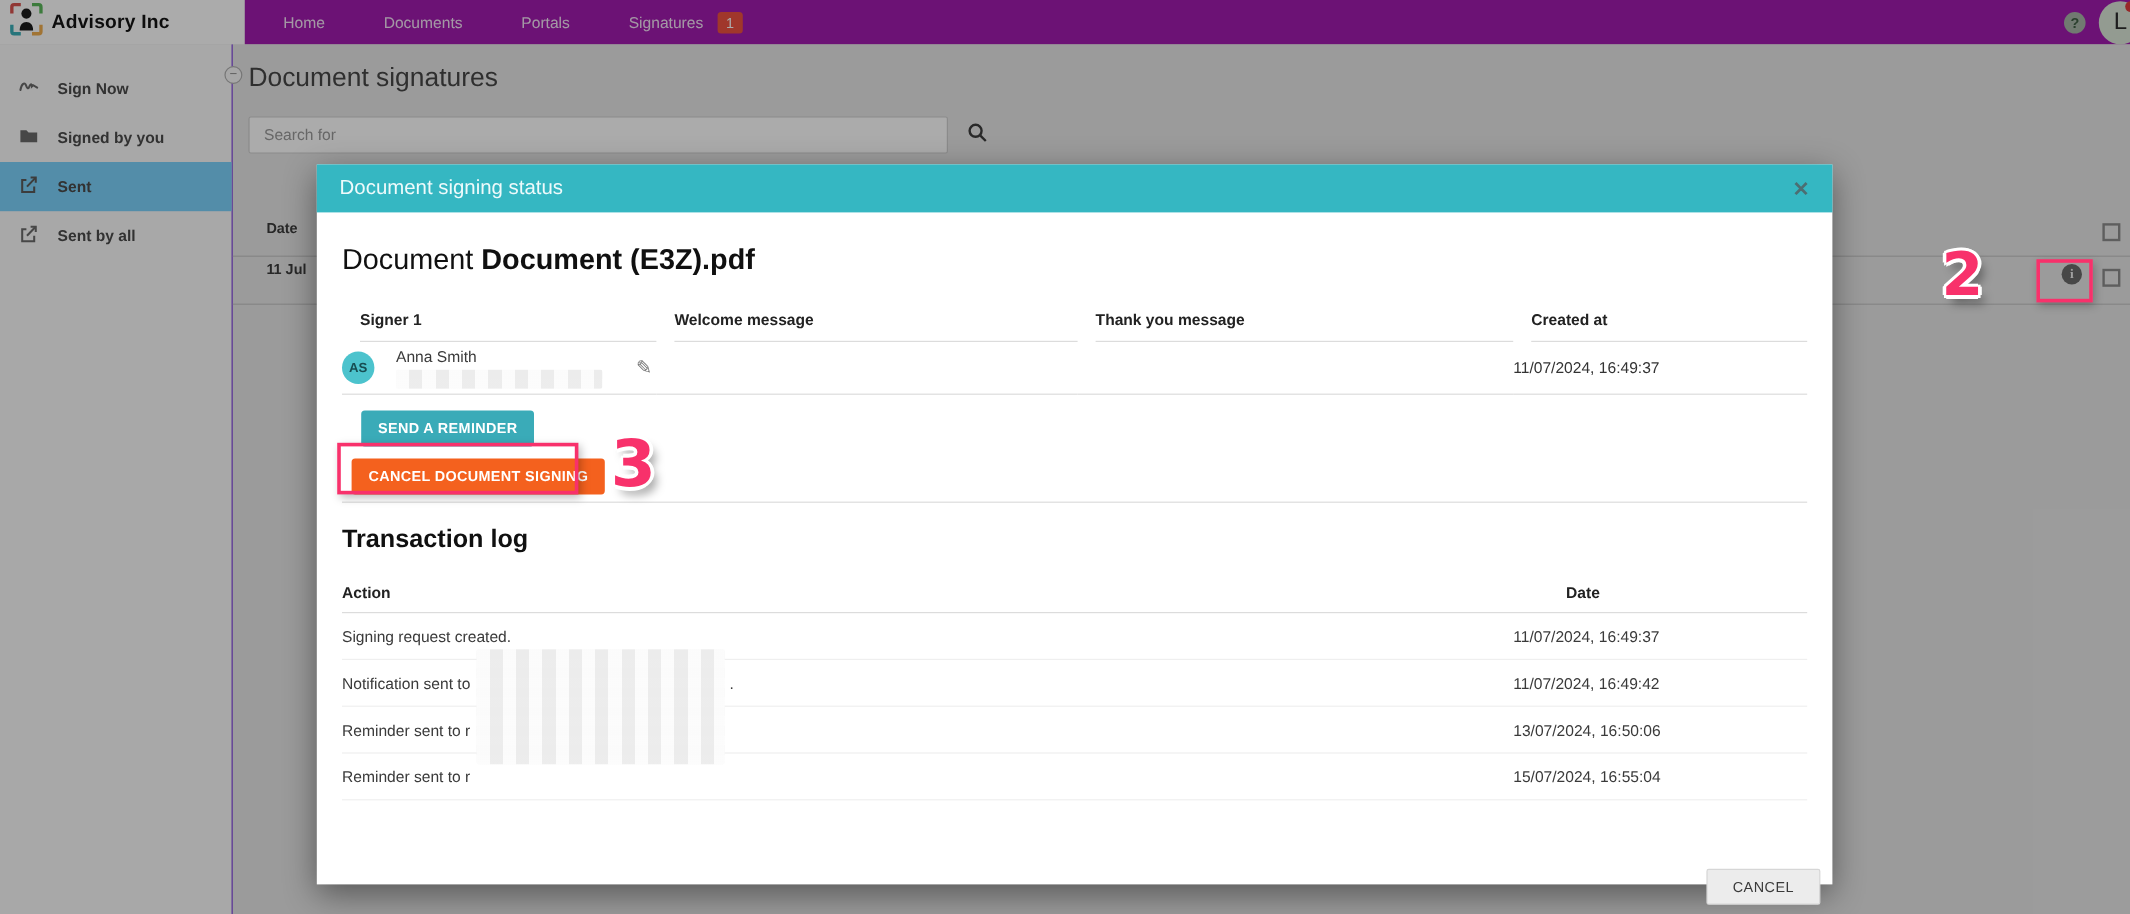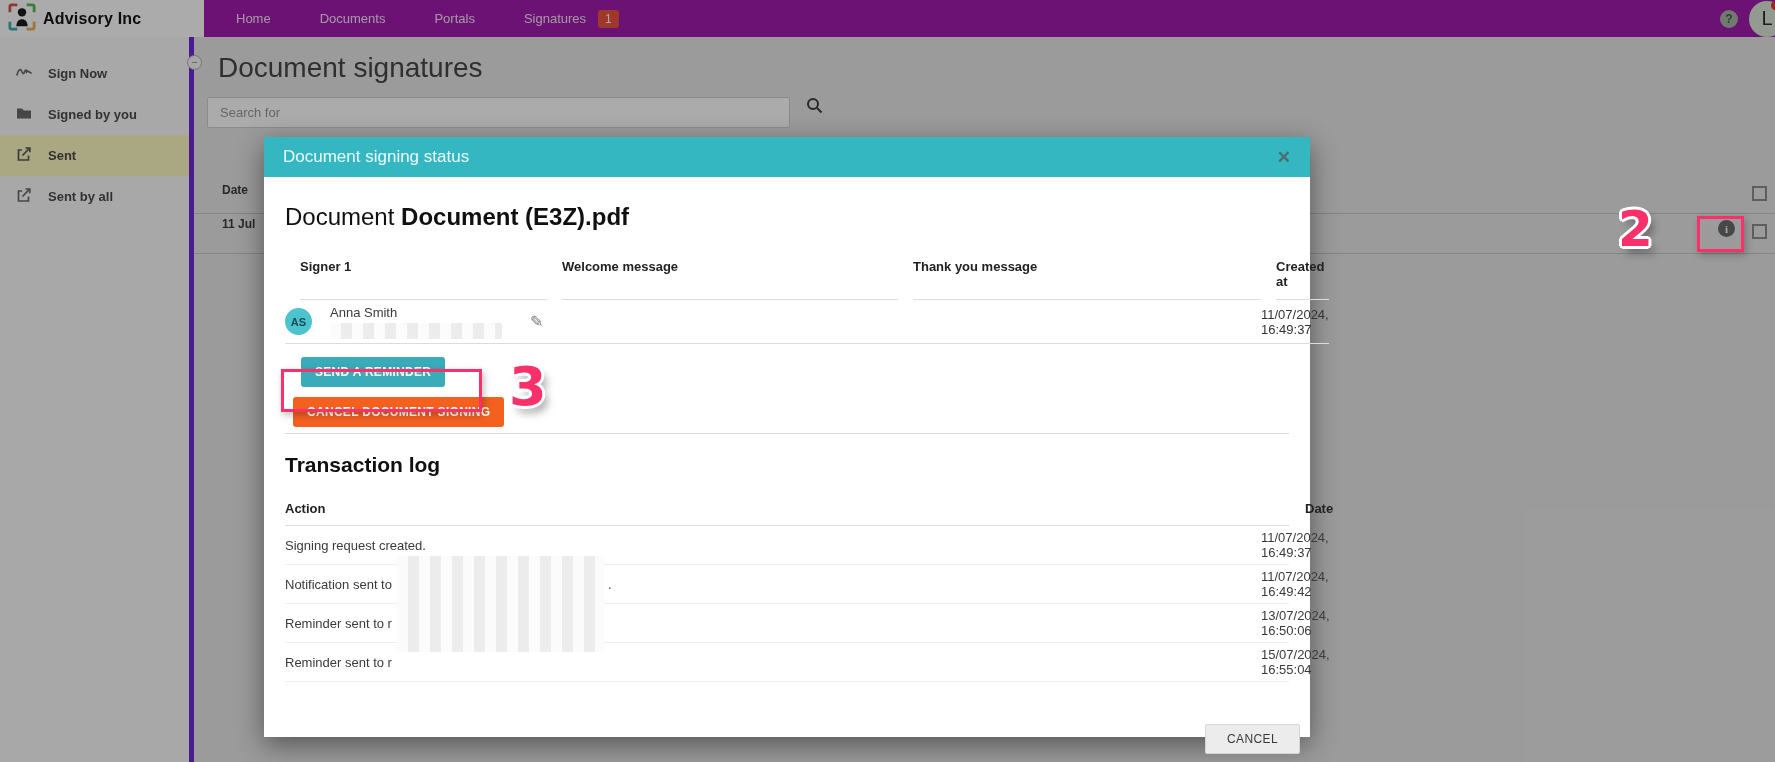--- a/index.html
+++ b/index.html
@@ -13,44 +13,44 @@
   .brand { font-size:16px; font-weight:bold; color:#141414; letter-spacing:.2px; }
   .main-nav { flex:1; background:#a21caf; display:flex; align-items:center; padding-left:32px; gap:49px; }
   .nav-item { color:rgba(255,255,255,.88); font-size:13px; cursor:pointer; display:flex; align-items:center; gap:12px; }
   .nav-badge { background:#ef5340; color:#fff; font-size:12px; border-radius:3px; padding:2px 7px; }
   .topbar-right { position:absolute; right:0; top:0; height:37px; display:flex; align-items:center; gap:11px; z-index:2; }
   .help-circle { width:18px; height:18px; border-radius:50%; background:#a9b6a9; color:#3f5f44; font-size:12px; font-weight:bold; display:flex; align-items:center; justify-content:center; cursor:pointer; }
   .avatar { position:relative; width:36px; height:36px; margin-right:-10px; border-radius:50%; background:#dbe7d9; color:#2e2e2e; font-size:20px; display:flex; align-items:center; justify-content:center; cursor:pointer; }
   .avatar-dot { position:absolute; top:0; right:5px; width:9px; height:9px; border-radius:50%; background:#e23c3c; }
 
   
-  .sidebar { position:absolute; top:37px; left:0; width:194px; bottom:0; background:#fbfbfb; border-right:5px solid #6d28d9; z-index:1; }
+  .sidebar { position:absolute; top:37px; left:0; width:194px; bottom:0; background:#fbfbfb; border-right:1px solid #6d28d9; z-index:1; }
   .side-item { height:41px; display:flex; align-items:center; gap:15px; padding-left:15px; font-size:13px; font-weight:bold; color:#4b4b4b; cursor:pointer; }
   .side-item:first-child { margin-top:16px; }
-  .side-item.active { background:#fef9c3; }
+  .side-item.active { background:#7dd3fc; }
   .side-item svg { flex:0 0 auto; }
   .collapse-btn { position:absolute; top:55px; left:187px; width:15px; height:15px; border-radius:50%; background:#fafafa; border:1px solid #b0b0b0; color:#8a8a8a; font-size:11px; line-height:12px; text-align:center; z-index:2; cursor:pointer; }
 
   
   .content { position:absolute; left:194px; top:37px; right:0; bottom:0; background:#e8e8e8; z-index:1; }
-  .page-title { position:absolute; left:24px; top:15px; font-size:28px; font-weight:500; color:#474747; }
-  .search-row { position:absolute; left:13px; top:60px; display:flex; align-items:flex-start; gap:16px; }
+  .page-title { position:absolute; left:13px; top:15px; font-size:22px; font-weight:500; color:#474747; }
+  .search-row { position:absolute; left:13px; top:60px; display:flex; align-items:center; gap:16px; }
   .search-input { width:583px; height:31px; background:#fff; border:1px solid #cfcfcf; border-radius:2px; padding:0 12px; font-size:13px; color:#333; font-family:"Liberation Sans", sans-serif; }
   .search-input::placeholder { color:#9a9a9a; }
   .doc-table-hline { position:absolute; left:0; right:0; height:1px; background:#c6c6c6; }
   .dt-header-label { position:absolute; left:28px; top:146px; font-size:12px; font-weight:bold; color:#3c3c3c; }
   .dt-row-date { position:absolute; left:28px; top:180px; font-size:12px; font-weight:bold; color:#3c3c3c; }
   .checkbox { position:absolute; right:8px; width:15px; height:15px; border:2px solid #8d8d8d; background:transparent; cursor:pointer; }
   .info-icon { position:absolute; right:40px; top:183px; width:17px; height:17px; border-radius:50%; background:#6b6b6b; color:#f2f2f2; font-size:11px; font-weight:bold; font-family:"Liberation Serif", serif; display:flex; align-items:center; justify-content:center; cursor:pointer; }
 
   
   .dim-overlay { position:absolute; inset:0; background:rgba(0,0,0,.33); z-index:5; }
 
   
-  .modal { position:absolute; left:264px; top:137px; width:1046px; height:600px; background:#fff; z-index:10; box-shadow:0 8px 26px rgba(0,0,0,.45); }
+  .modal { position:absolute; left:264px; top:137px; width:1263px; height:600px; background:#fff; z-index:10; box-shadow:0 8px 26px rgba(0,0,0,.45); }
   .modal-header { height:40px; background:#35b7c2; display:flex; align-items:center; padding:0 19px; }
   .modal-title { color:#eefafb; font-size:17px; }
   .modal-close { margin-left:auto; color:#4c6e72; font-size:17px; font-weight:bold; cursor:pointer; line-height:1; }
   .modal-body { position:relative; padding:0 21px; height:560px; }
   .doc-title { margin-top:26px; font-size:24px; color:#101010; font-weight:normal; }
   .doc-title b { font-weight:bold; }
 
   .signer-grid { display:grid; grid-template-columns:262px 351px 363px 1fr; margin-top:22px; }
   .sg-head { font-size:13px; font-weight:bold; color:#222; padding:6px 0 10px 0; border-bottom:1px solid #dcdcdc;margin-left:15px; }
   .sg-cell { border-bottom:1px solid #dcdcdc; height:44px; display:flex; align-items:center; font-size:13px; color:#333; }

